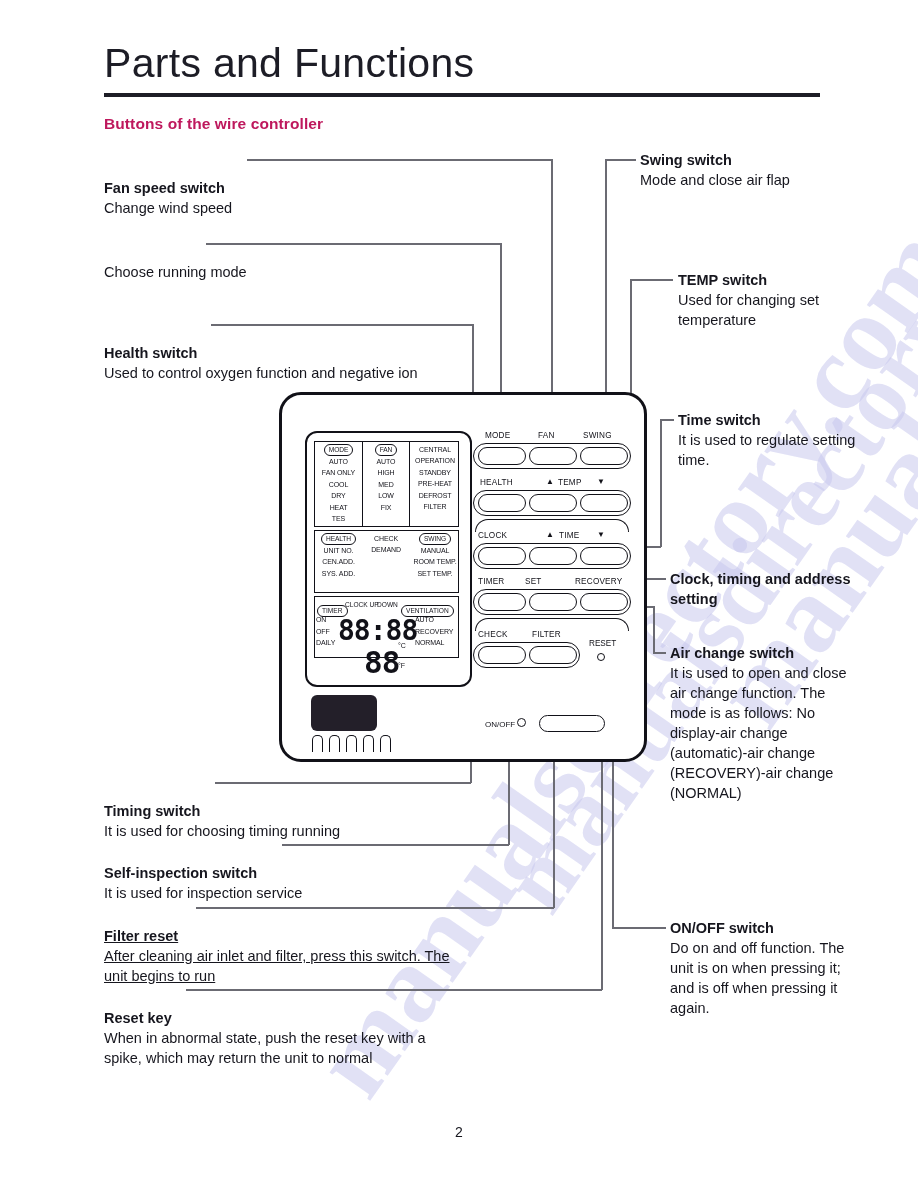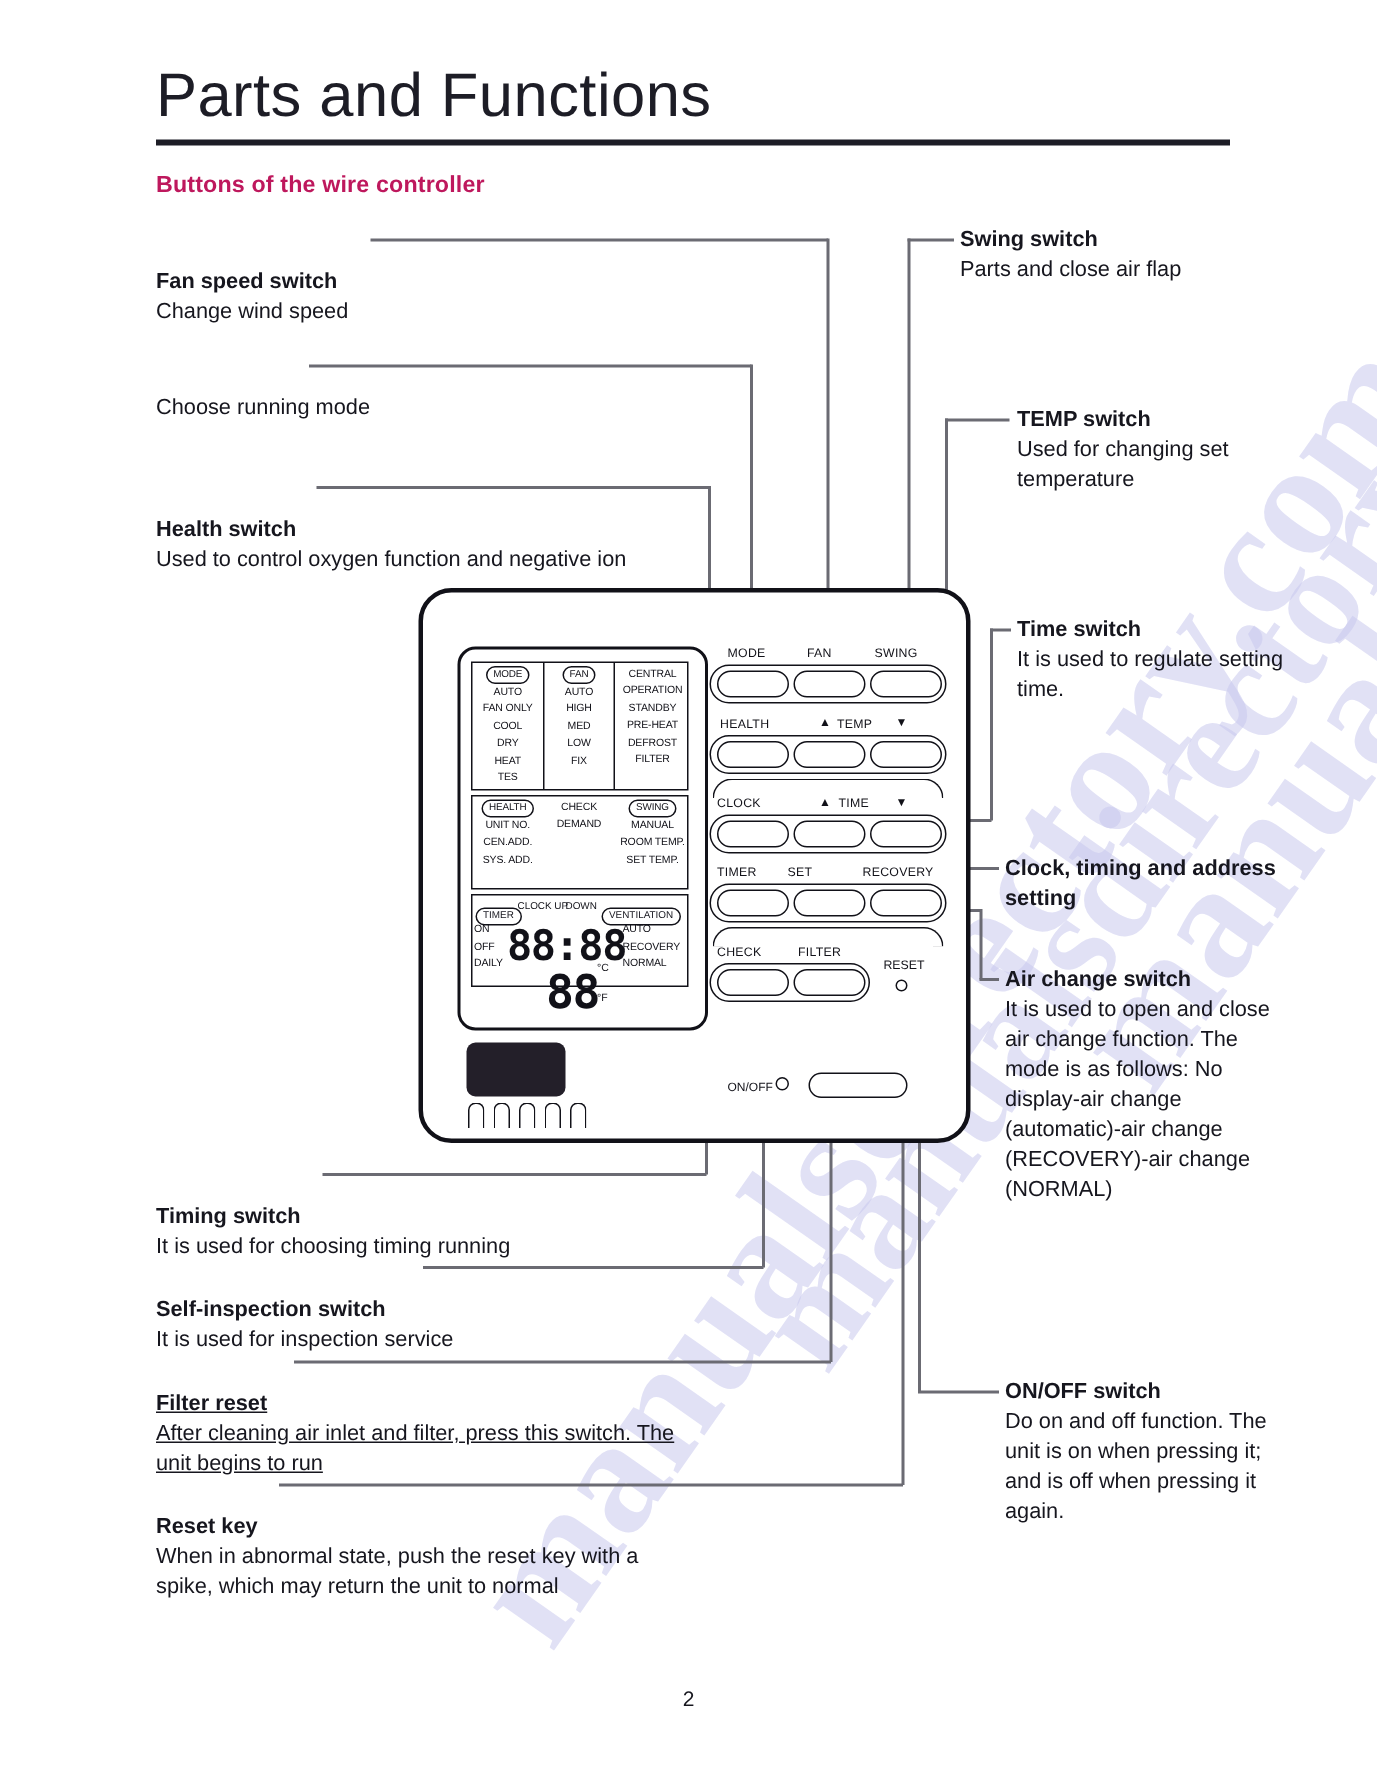--- a/index.html
+++ b/index.html
@@ -144,21 +144,21 @@
 
   <div class="callout w-left" style="left:104px;top:980px;">
     <div class="hd">Reset key</div>
     <div class="bd">When in abnormal state, push the reset key with a spike, which may return the unit to normal</div>
   </div>
   <div class="ln lh" style="left:186px;top:989px;width:416px;"></div>
   <div class="ln lv" style="left:601px;top:669px;height:321px;"></div>
 
   <div class="callout w-right" style="left:640px;top:150px;">
     <div class="hd">Swing switch</div>
-    <div class="bd">Parts and close air flap</div>
+    <div class="bd">Mode and close air flap</div>
   </div>
   <div class="ln lh" style="left:605px;top:159px;width:31px;"></div>
   <div class="ln lv" style="left:605px;top:159px;height:281px;"></div>
 
   <div class="callout w-right" style="left:678px;top:270px;">
     <div class="hd">TEMP switch</div>
     <div class="bd">Used for changing set temperature</div>
   </div>
   <div class="ln lh" style="left:630px;top:279px;width:43px;"></div>
   <div class="ln lv" style="left:630px;top:279px;height:219px;"></div>

